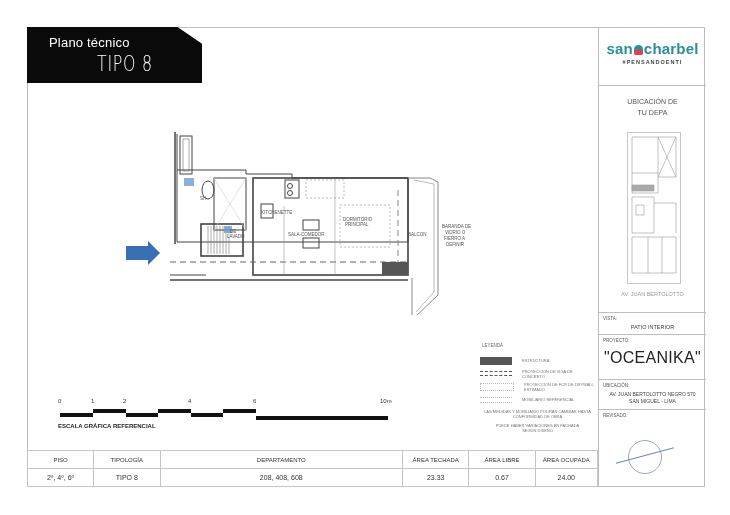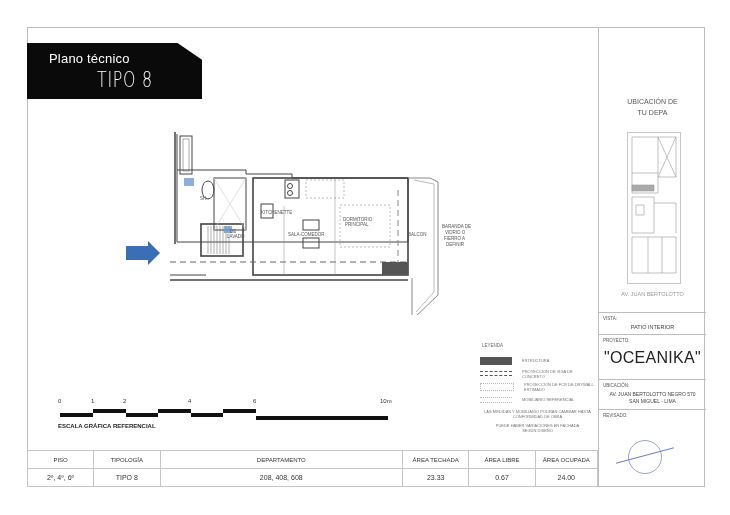--- a/index.html
+++ b/index.html
@@ -1,18 +1,18 @@
 <!DOCTYPE html>
 <html><head>
 <meta charset="utf-8">
 <style>
   html, body { margin:0; padding:0; background:#ffffff; }
   body { width:730px; height:515px; position:relative; overflow:hidden; font-family:"Liberation Sans", sans-serif; color:#333; }
   .frame { position:absolute; left:27px; top:27px; width:678px; height:460px; border:1px solid #bdbdbd; box-sizing:border-box; }
-  .title-banner { position:absolute; left:27px; top:27px; width:175px; height:56px; background:#0a0a0a; clip-path:polygon(0 0, 86% 0, 100% 30%, 100% 100%, 0 100%);margin-top:16px; }
+  .title-banner { position:absolute; left:27px; top:27px; width:175px; height:56px; background:#0a0a0a; clip-path:polygon(0 0, 86% 0, 100% 30%, 100% 100%, 0 100%); }
   .title-banner .t1 { position:absolute; left:22px; top:8px; font-size:13px; color:#fff; letter-spacing:0.2px; }
   .title-banner .t2 { position:absolute; left:70px; top:24px; font-size:22px; color:#fff; font-family:"DejaVu Sans", sans-serif; font-weight:300; letter-spacing:1px; transform:scaleX(0.72); transform-origin:left; }
   .rpanel { position:absolute; left:598px; top:27px; width:107px; height:460px; border-left:1px solid #bdbdbd; box-sizing:border-box; }
   .rsec { position:absolute; left:0; width:107px; border-bottom:1px solid #bdbdbd; box-sizing:border-box; }
   .logo { top:0; height:59px; text-align:center; }
   .logo .brand { margin-top:13px; font-size:15px; font-weight:bold; color:#2a8f98; letter-spacing:0.2px; }
   .logo .brand .dot { display:inline-block; width:9px; height:10px; border-radius:5px 5px 2px 2px; background:linear-gradient(#2a8f98 50%, #e2404f 50%); vertical-align:-1px; margin:0 1px; }
   .logo .tag { font-size:5.5px; font-weight:bold; color:#444; letter-spacing:1px; margin-top:2px; }
   .ubic { top:59px; height:227px; text-align:center; }
   .ubic .h { font-size:7px; color:#555; margin-top:10px; line-height:11px; }
@@ -133,20 +133,26 @@
   <div class="seg" style="left:35px;top:11px;width:33px;"></div>
   <div class="seg" style="left:68px;top:15px;width:32px;"></div>
   <div class="seg" style="left:100px;top:11px;width:33px;"></div>
   <div class="seg" style="left:133px;top:15px;width:32px;"></div>
   <div class="seg" style="left:165px;top:11px;width:33px;"></div>
   <div class="seg" style="left:198px;top:18px;width:132px;"></div>
   <div class="cap">ESCALA GRÁFICA REFERENCIAL</div>
 </div>
 
 <div class="rpanel">
+  <div class="rsec logo">
+    <div class="brand">
+      <span>san</span><span class="dot"></span><span>charbel</span>
+    </div>
+    <div class="tag">#PENSANDOENTI</div>
+  </div>
   <div class="rsec ubic">
     <div class="h">
       <div>UBICACIÓN DE</div>
       <div>TU DEPA</div>
     </div>
     <svg class="map" viewBox="0 0 52 150" width="52" height="150">
       <g fill="none" stroke="#999" stroke-width="0.6">
         <path d="M4 4 H30 V60 H4 Z M30 4 H48 V44 H30 M4 40 H30 M30 44 L48 4 M30 4 L48 44"></path>
         <rect x="4" y="52" width="22" height="6" fill="#aaa"></rect>
         <path d="M4 64 H26 V100 H4 Z M26 70 H48 V100 M4 104 H48 V140 H4 Z M20 104 V140 M34 104 V140"></path>

